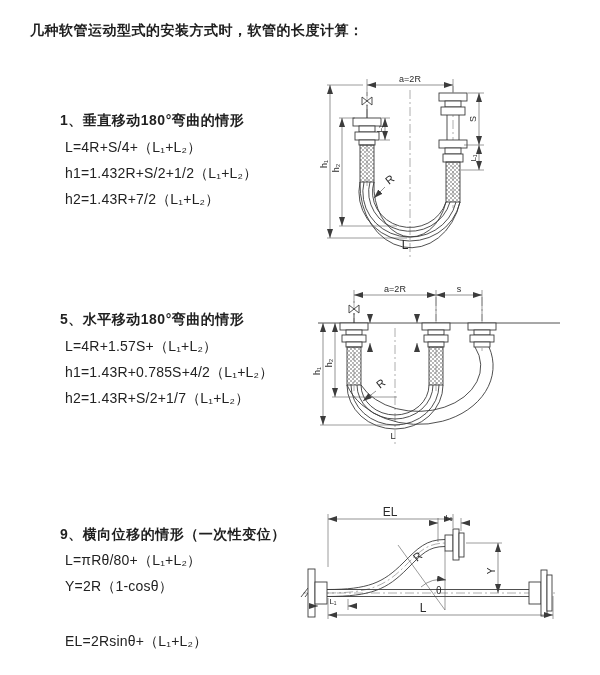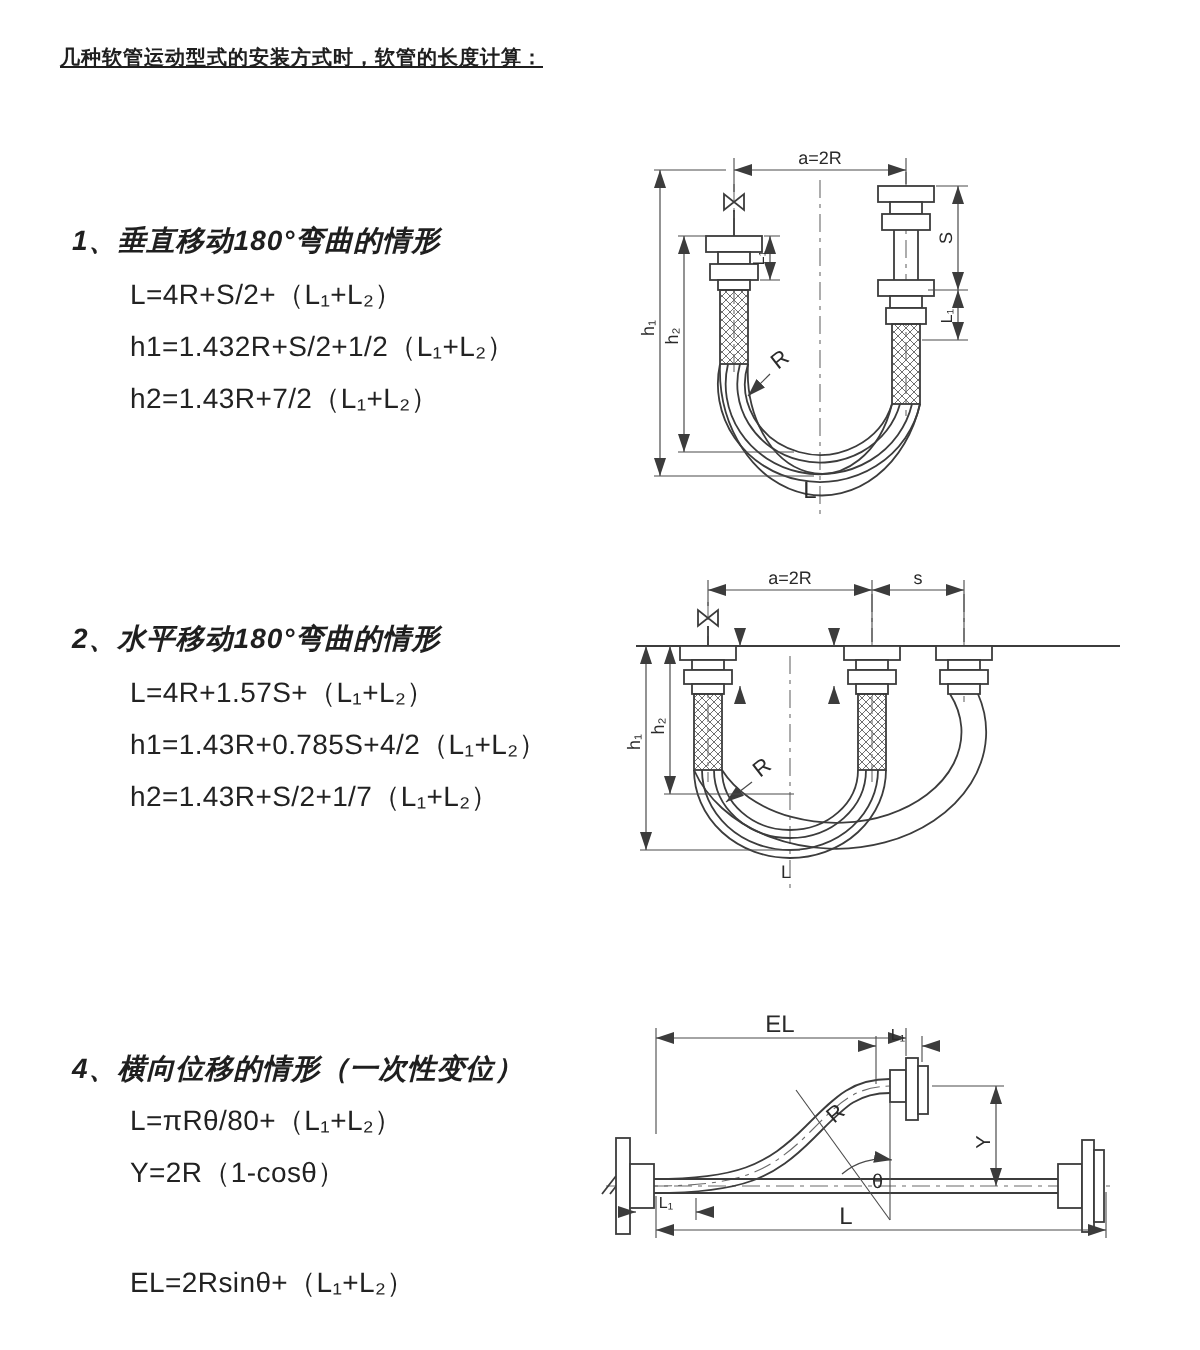--- a/index.html
+++ b/index.html
@@ -1,24 +1,24 @@
 <!DOCTYPE html>
 <html><head>
 <meta charset="utf-8">
 <style>
   html,body{margin:0;padding:0;}
   body{
     width:600px;height:675px;position:relative;background:#ffffff;
     font-family:"Liberation Sans",sans-serif;color:#1f1f1f;overflow:hidden;
   }
   .title{
-    position:absolute;left:30px;top:22px;font-size:10px;font-weight:bold;
-    letter-spacing:.5px;white-space:nowrap;text-decoration:underline;
+    position:absolute;left:30px;top:22px;font-size:14px;font-weight:bold;
+    letter-spacing:.5px;white-space:nowrap;
   }
-  .sec{position:absolute;left:36px;width:275px;font-style:italic;}
+  .sec{position:absolute;left:60px;width:275px;}
   .sec-heading{font-size:14px;font-weight:bold;letter-spacing:.5px;white-space:nowrap;}
   .formula{
     position:absolute;left:65px;font-size:14px;letter-spacing:.2px;white-space:nowrap;
     color:#222;
   }
   svg{position:absolute;overflow:visible;}
   .ln{stroke:#3c3c3c;stroke-width:.9;fill:none;}
   .fl{stroke:#3c3c3c;stroke-width:.9;fill:#ffffff;}
   .hx{stroke:#3c3c3c;stroke-width:.9;fill:url(#hatch);}
   .dim{stroke:#4a4a4a;stroke-width:.6;fill:none;}
@@ -38,33 +38,33 @@
       <path d="M0,0 L9,3 L0,6 Z" fill="#3c3c3c"></path>
     </marker>
   </defs>
 </svg>
 
 <div class="title">几种软管运动型式的安装方式时，软管的长度计算：</div>
 
 <div class="sec" style="top:112px">
   <div class="sec-heading">1、垂直移动180°弯曲的情形</div>
 </div>
-<div class="formula" style="top:139px">L=4R+S/2+（L₁+L₂）</div>
+<div class="formula" style="top:139px">L=4R+S/4+（L₁+L₂）</div>
 <div class="formula" style="top:165px">h1=1.432R+S/2+1/2（L₁+L₂）</div>
 <div class="formula" style="top:191px">h2=1.43R+7/2（L₁+L₂）</div>
 
 <div class="sec" style="top:311px">
-  <div class="sec-heading">2、水平移动180°弯曲的情形</div>
+  <div class="sec-heading">5、水平移动180°弯曲的情形</div>
 </div>
 <div class="formula" style="top:338px">L=4R+1.57S+（L₁+L₂）</div>
 <div class="formula" style="top:364px">h1=1.43R+0.785S+4/2（L₁+L₂）</div>
 <div class="formula" style="top:390px">h2=1.43R+S/2+1/7（L₁+L₂）</div>
 
 <div class="sec" style="top:526px">
-  <div class="sec-heading">4、横向位移的情形（一次性变位）</div>
+  <div class="sec-heading">9、横向位移的情形（一次性变位）</div>
 </div>
 <div class="formula" style="top:552px">L=πRθ/80+（L₁+L₂）</div>
 <div class="formula" style="top:578px">Y=2R（1-cosθ）</div>
 <div class="formula" style="top:633px">EL=2Rsinθ+（L₁+L₂）</div>
 
 <svg style="left:305px;top:68px" width="295" height="200" viewBox="0 0 295 200">
 
   <path class="cl" d="M105,22 V190"></path>
   <path class="cl" d="M62,24 V118"></path>
   <path class="cl" d="M148,18 V140"></path>

